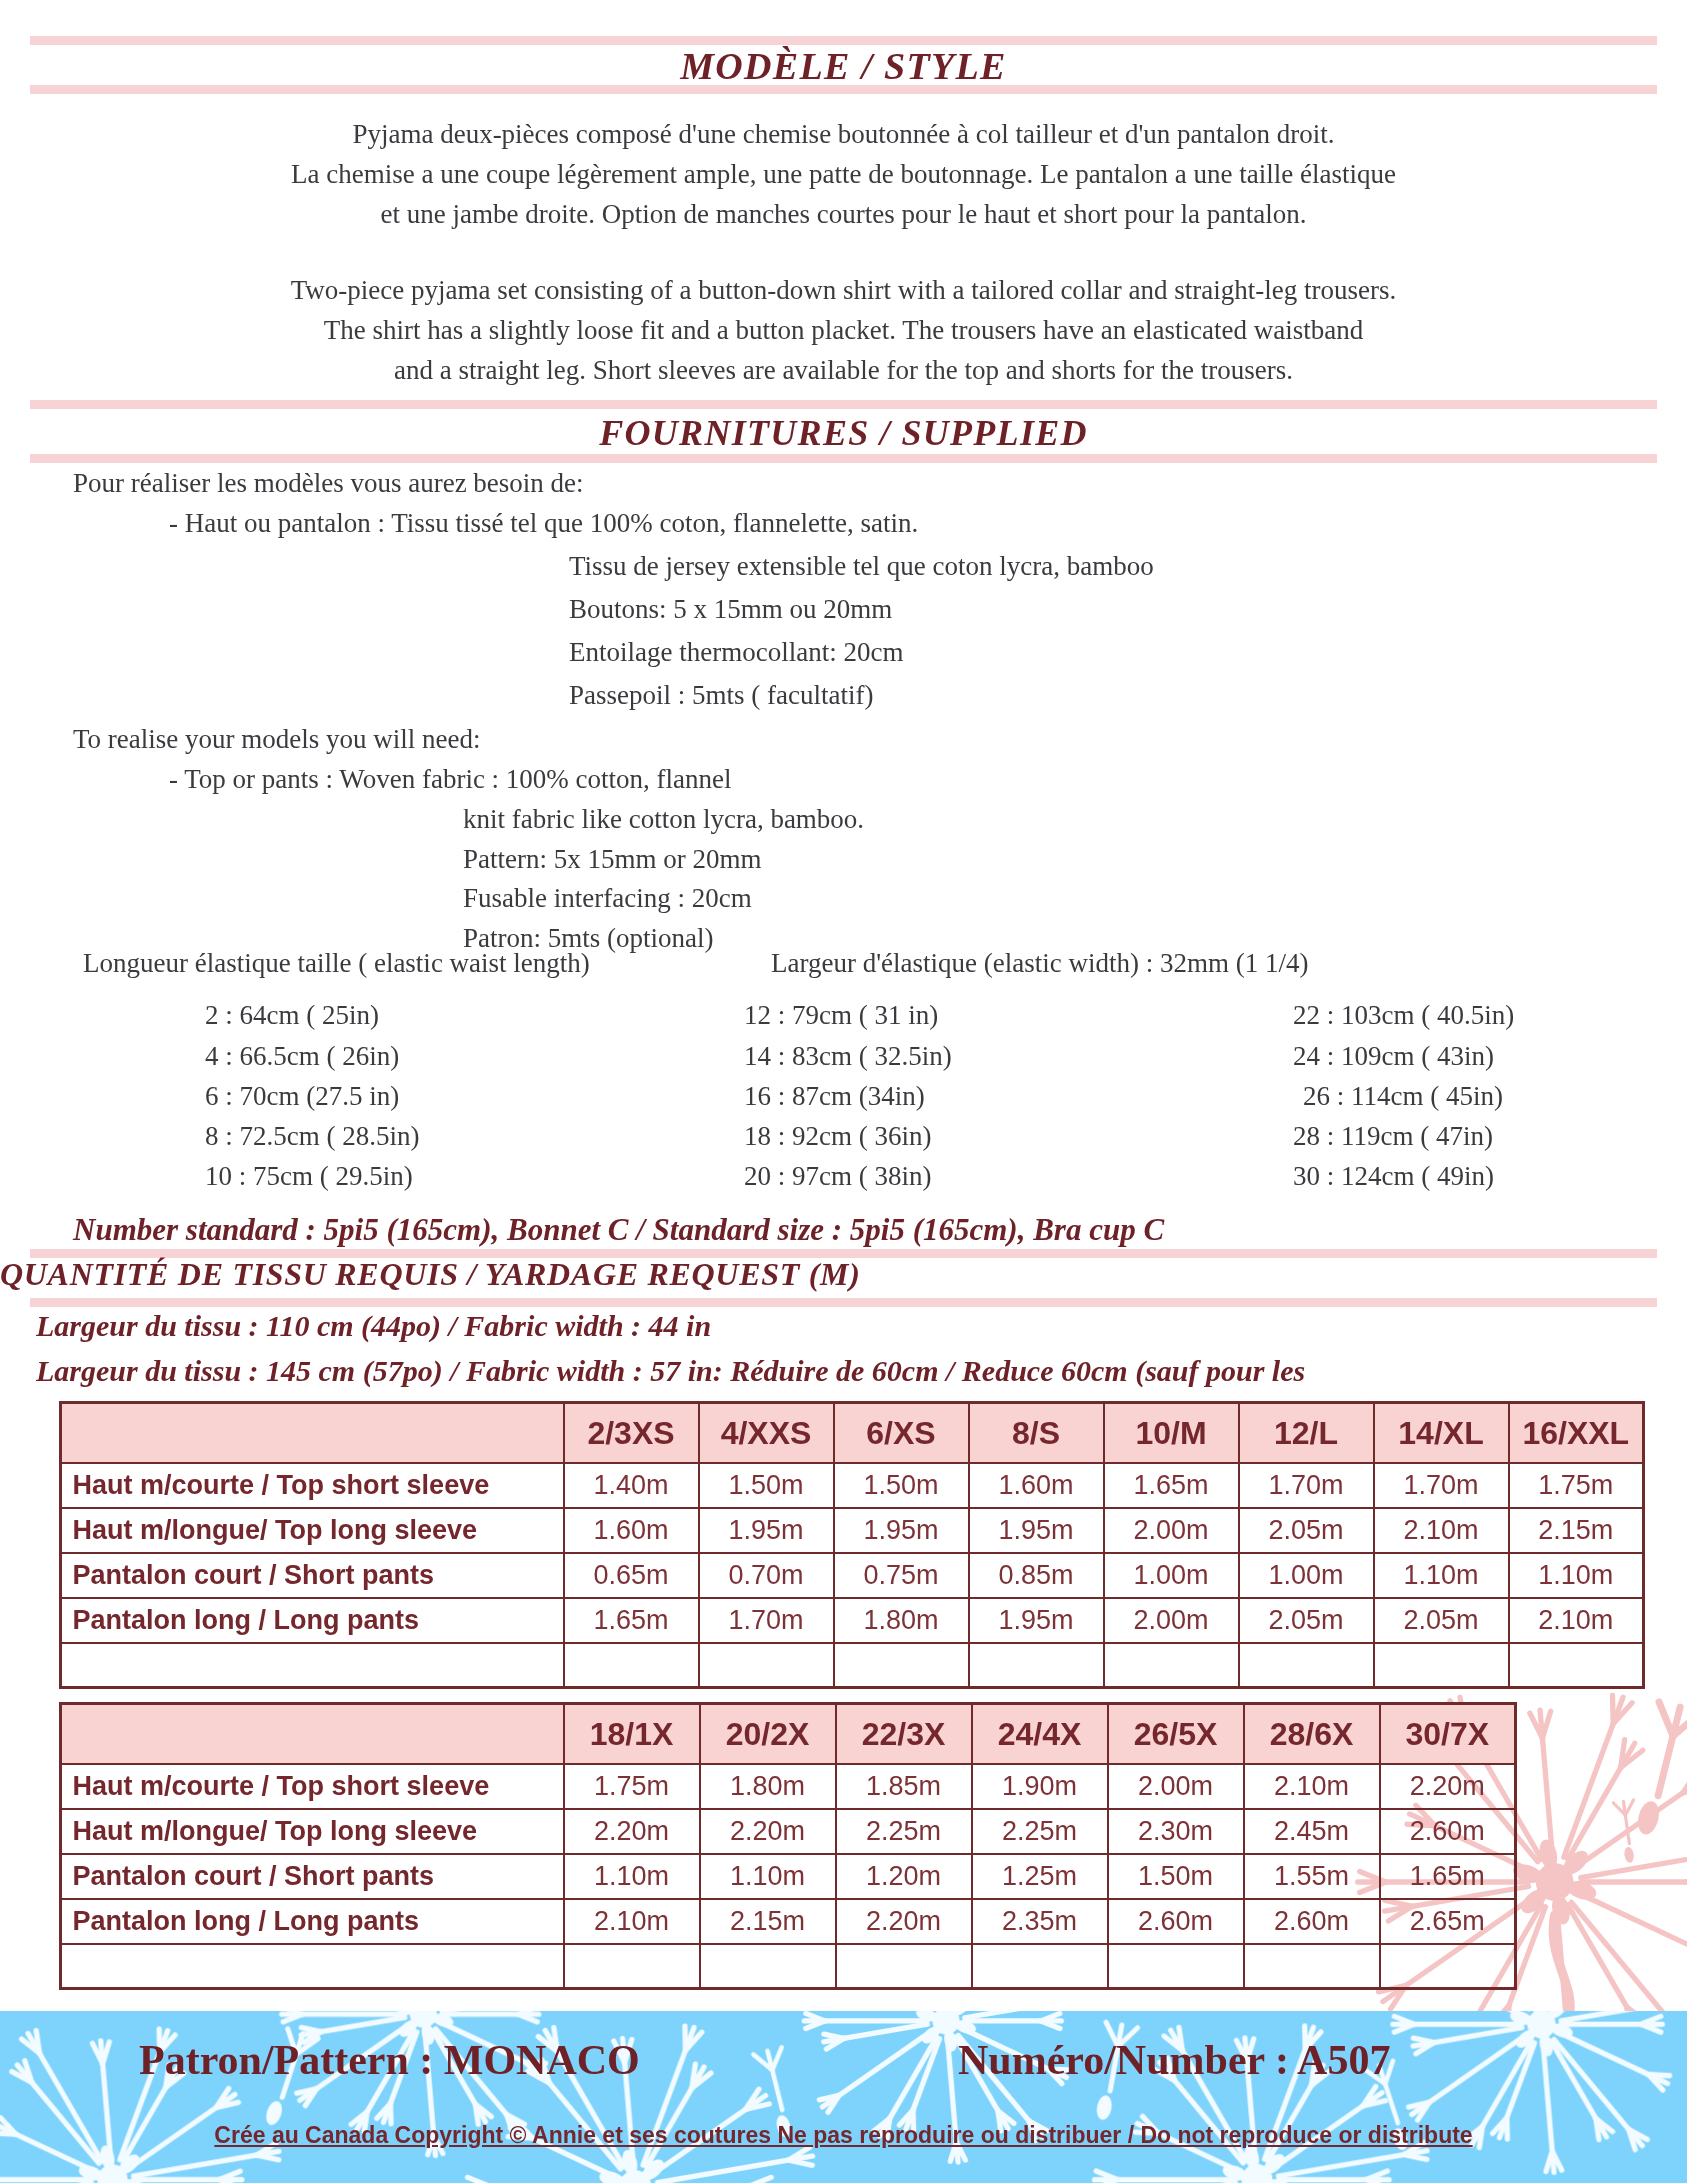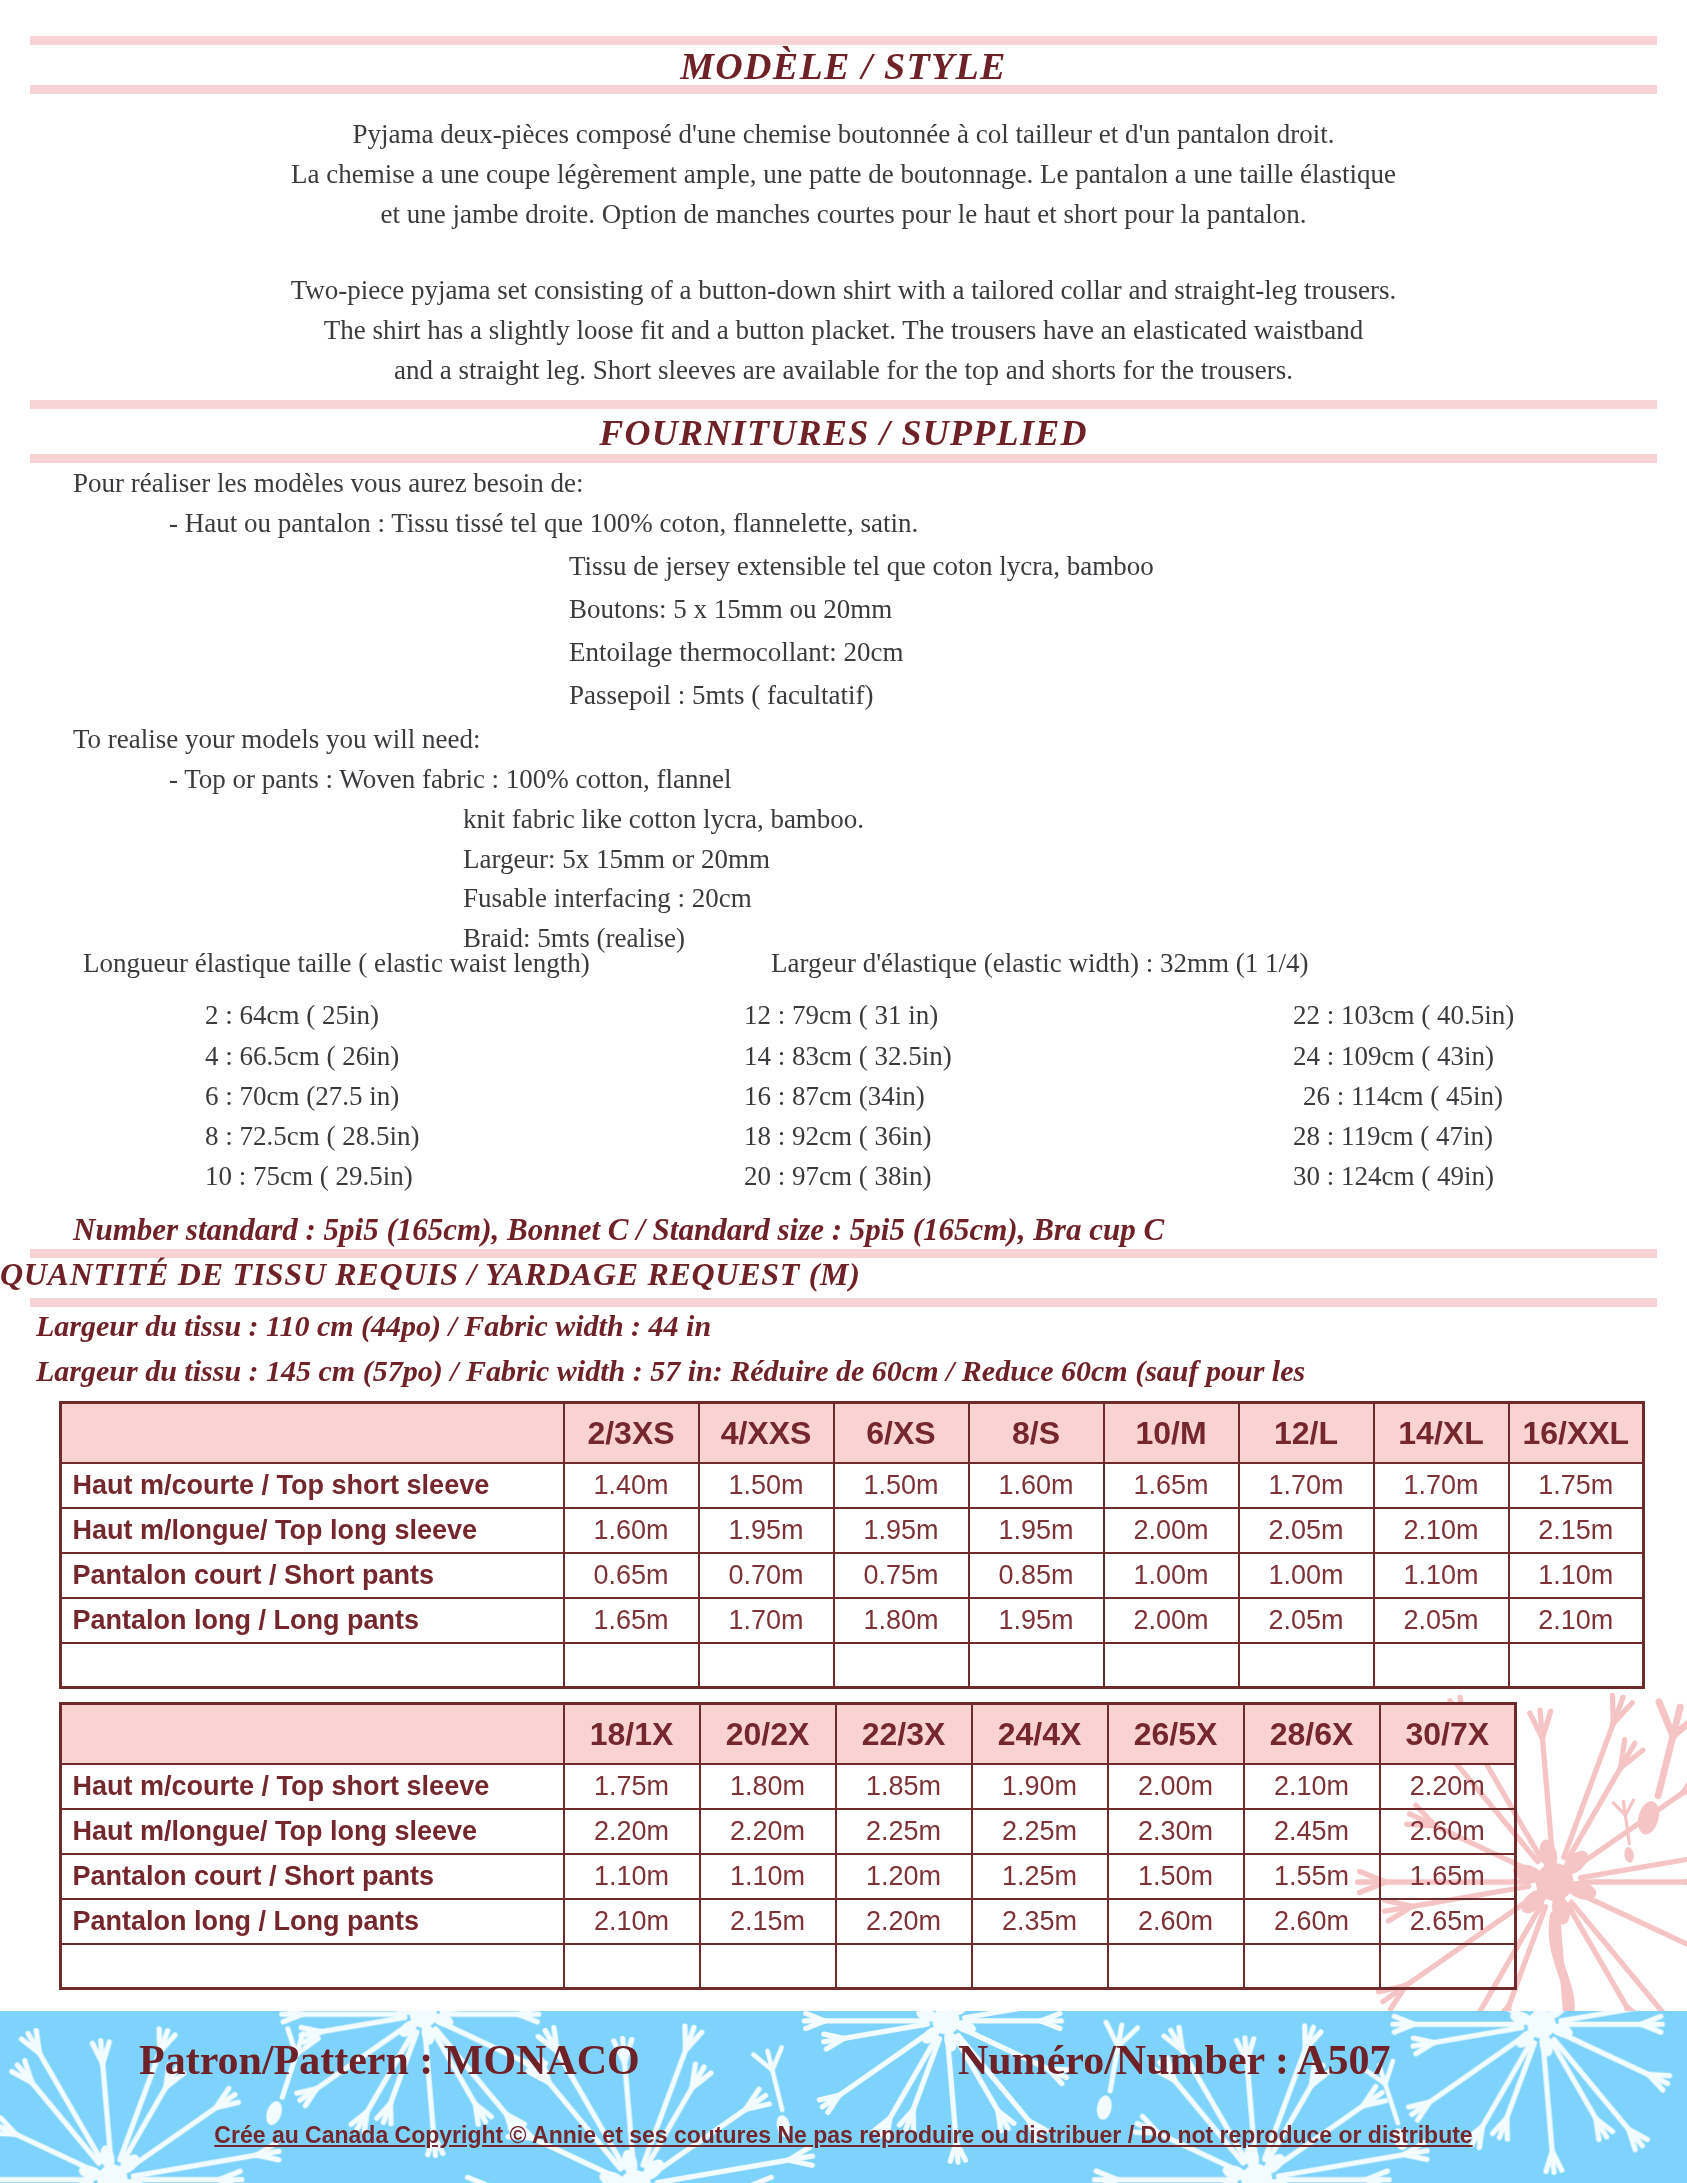--- a/index.html
+++ b/index.html
@@ -166,23 +166,23 @@
   <div class="sup" style="left:73px;top:468px">Pour réaliser les modèles vous aurez besoin de:</div>
   <div class="sup" style="left:169px;top:508px">- Haut ou pantalon : Tissu tissé tel que 100% coton, flannelette, satin.</div>
   <div class="sup" style="left:569px;top:551px">Tissu de jersey extensible tel que coton lycra, bamboo</div>
   <div class="sup" style="left:569px;top:594px">Boutons: 5 x 15mm ou 20mm</div>
   <div class="sup" style="left:569px;top:637px">Entoilage thermocollant: 20cm</div>
   <div class="sup" style="left:569px;top:680px">Passepoil : 5mts ( facultatif)</div>
 
   <div class="sup" style="left:73px;top:724px">To realise your models you will need:</div>
   <div class="sup" style="left:169px;top:764px">- Top or pants : Woven fabric : 100% cotton, flannel</div>
   <div class="sup" style="left:463px;top:804px">knit fabric like cotton lycra, bamboo.</div>
-  <div class="sup" style="left:463px;top:844px">Largeur: 5x 15mm or 20mm</div>
+  <div class="sup" style="left:463px;top:844px">Pattern: 5x 15mm or 20mm</div>
   <div class="sup" style="left:463px;top:883px">Fusable interfacing : 20cm</div>
-  <div class="sup" style="left:463px;top:923px">Braid: 5mts (realise)</div>
+  <div class="sup" style="left:463px;top:923px">Patron: 5mts (optional)</div>
 
   <div class="el" style="left:83px;top:948px">Longueur élastique taille ( elastic waist length)</div>
   <div class="el" style="left:771px;top:948px">Largeur d'élastique (elastic width) : 32mm (1 1/4)</div>
 
   <div class="el" style="left:205px;top:1000px">2 :  64cm ( 25in)</div>
   <div class="el" style="left:205px;top:1041px">4 :  66.5cm ( 26in)</div>
   <div class="el" style="left:205px;top:1081px">6 : 70cm (27.5 in)</div>
   <div class="el" style="left:205px;top:1121px">8 : 72.5cm ( 28.5in)</div>
   <div class="el" style="left:205px;top:1161px">10 : 75cm ( 29.5in)</div>
 

